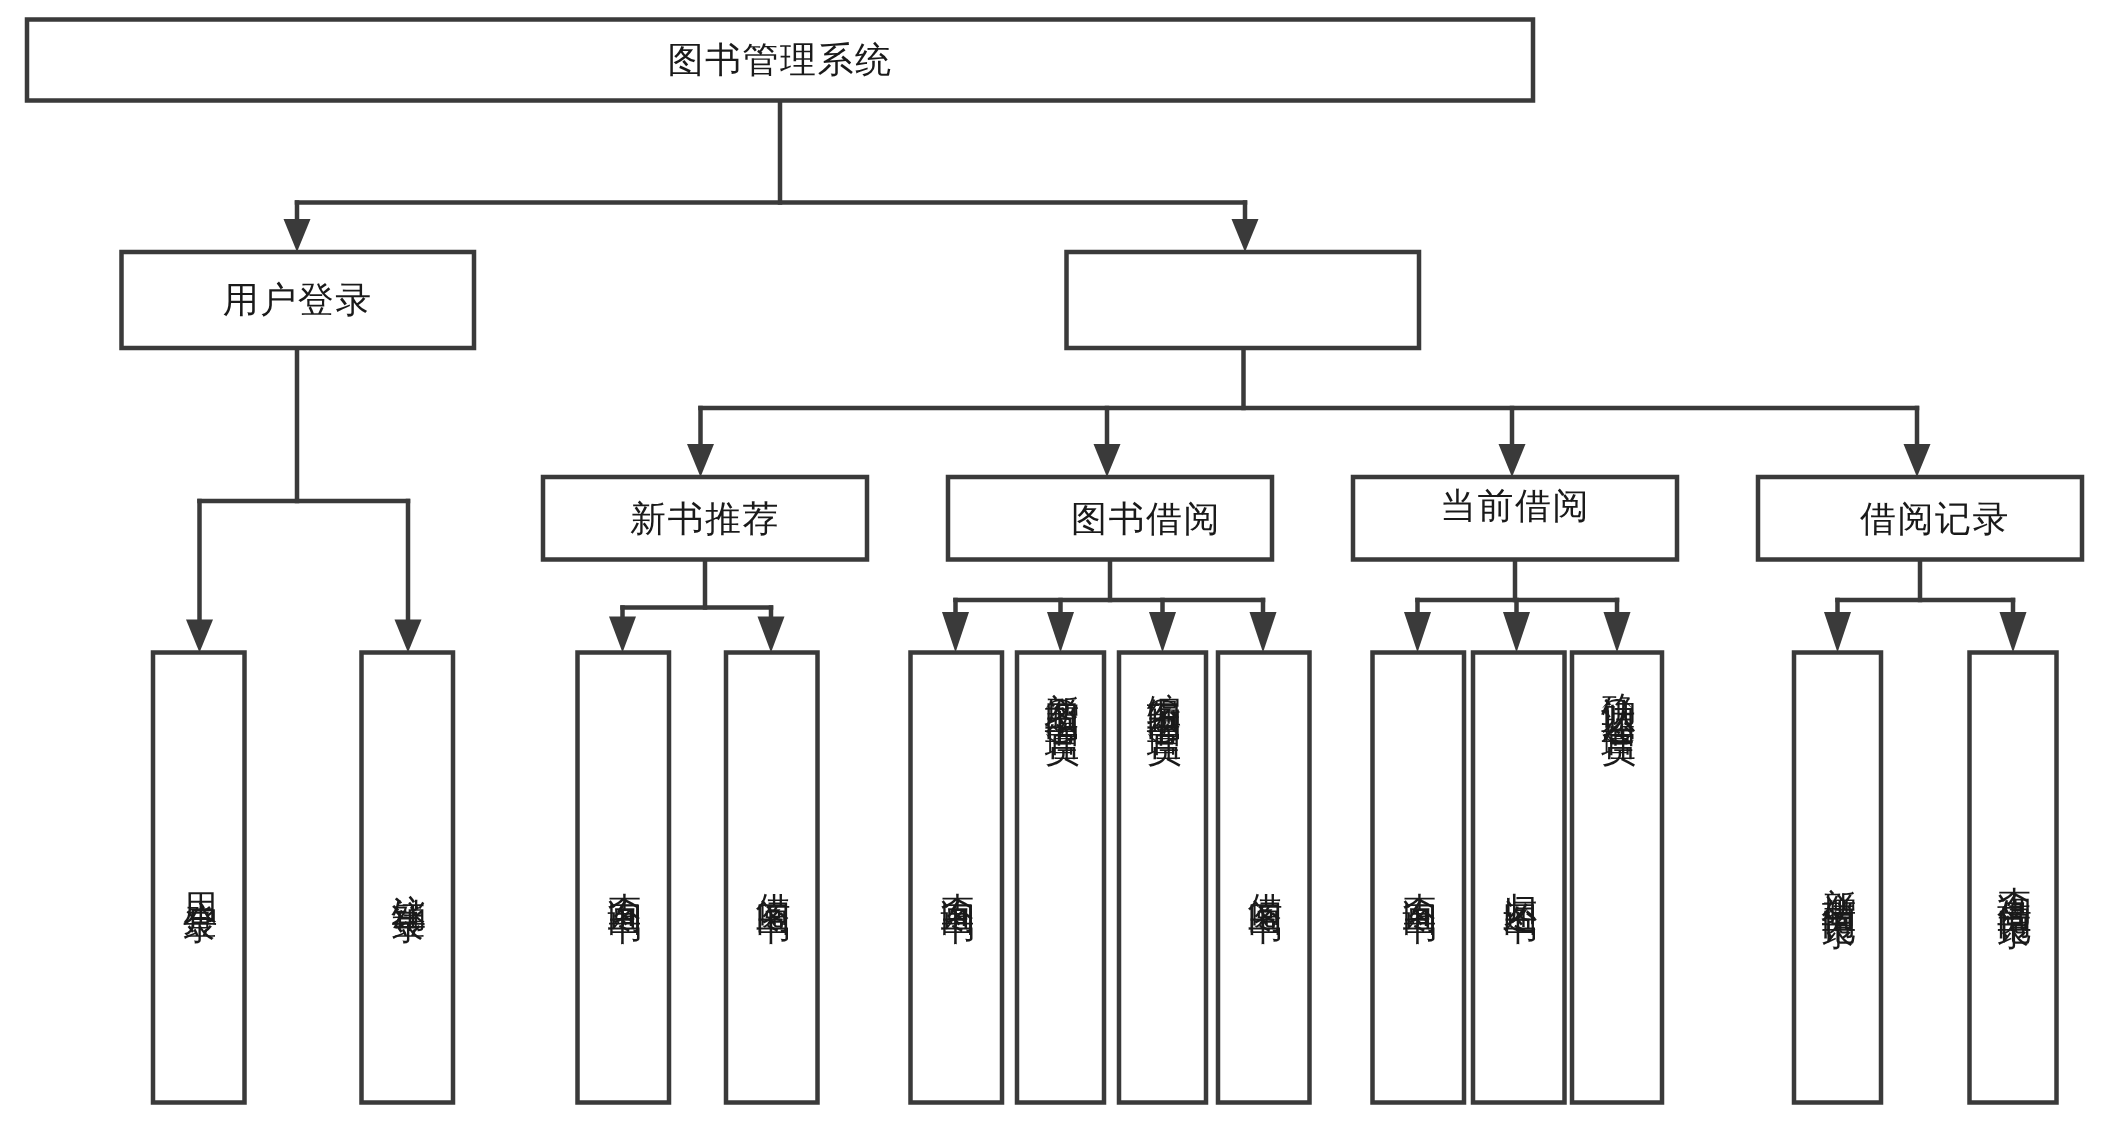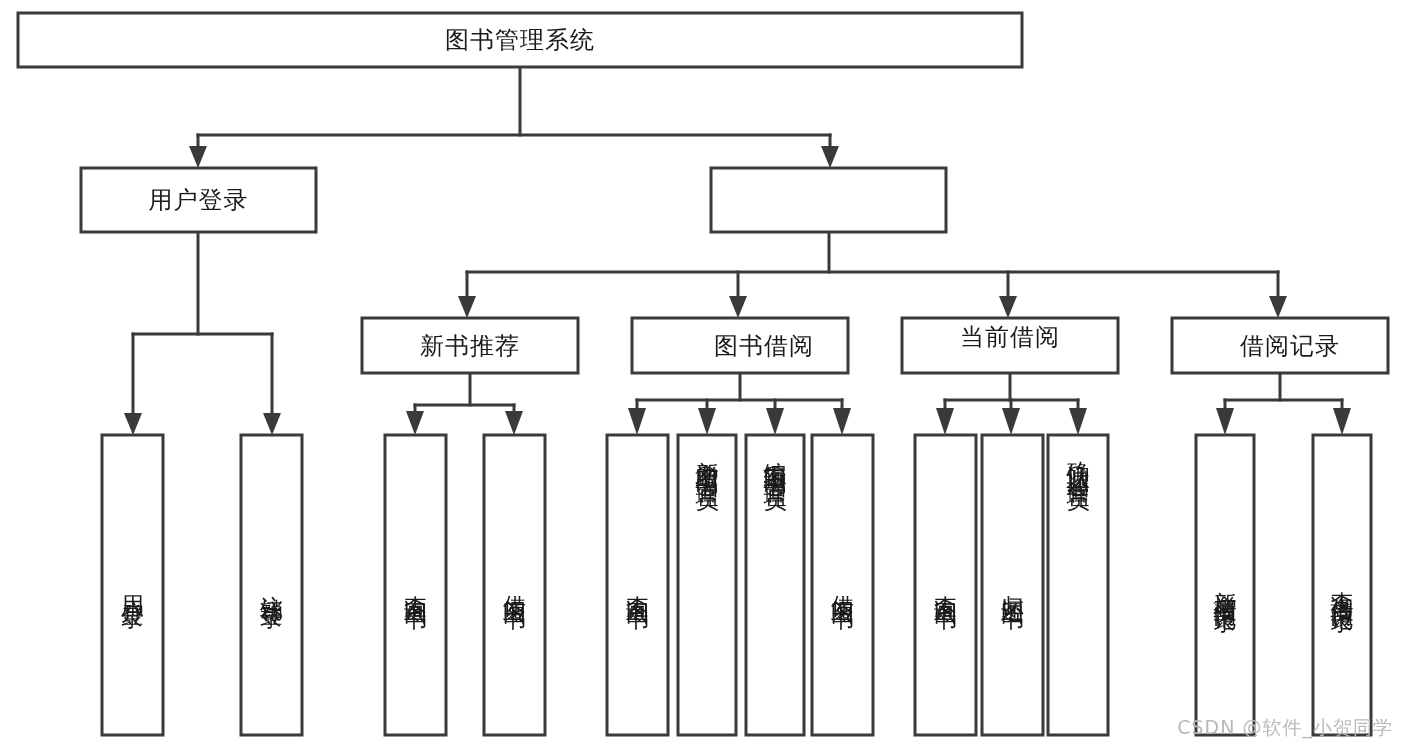--- a/index.html
+++ b/index.html
@@ -236,15 +236,14 @@
   <div class="vlabel-holder" style="left:1048px; top:443px; width:60px; height:290px;">
     <span class="vlabel-text">确认归还（管理员）</span>
   </div>
   <div class="vlabel-holder" style="left:1196px; top:435px; width:58px; height:300px; align-items:center;">
     <span class="vlabel-text">新增借阅记录</span>
   </div>
   <div class="vlabel-holder" style="left:1313px; top:435px; width:58px; height:300px; align-items:center;">
     <span class="vlabel-text">查询借阅记录</span>
   </div>
 
-  <div id="watermark">CSDN @软件_小贺同学</div>
 
 </div>
 
 </body></html>

